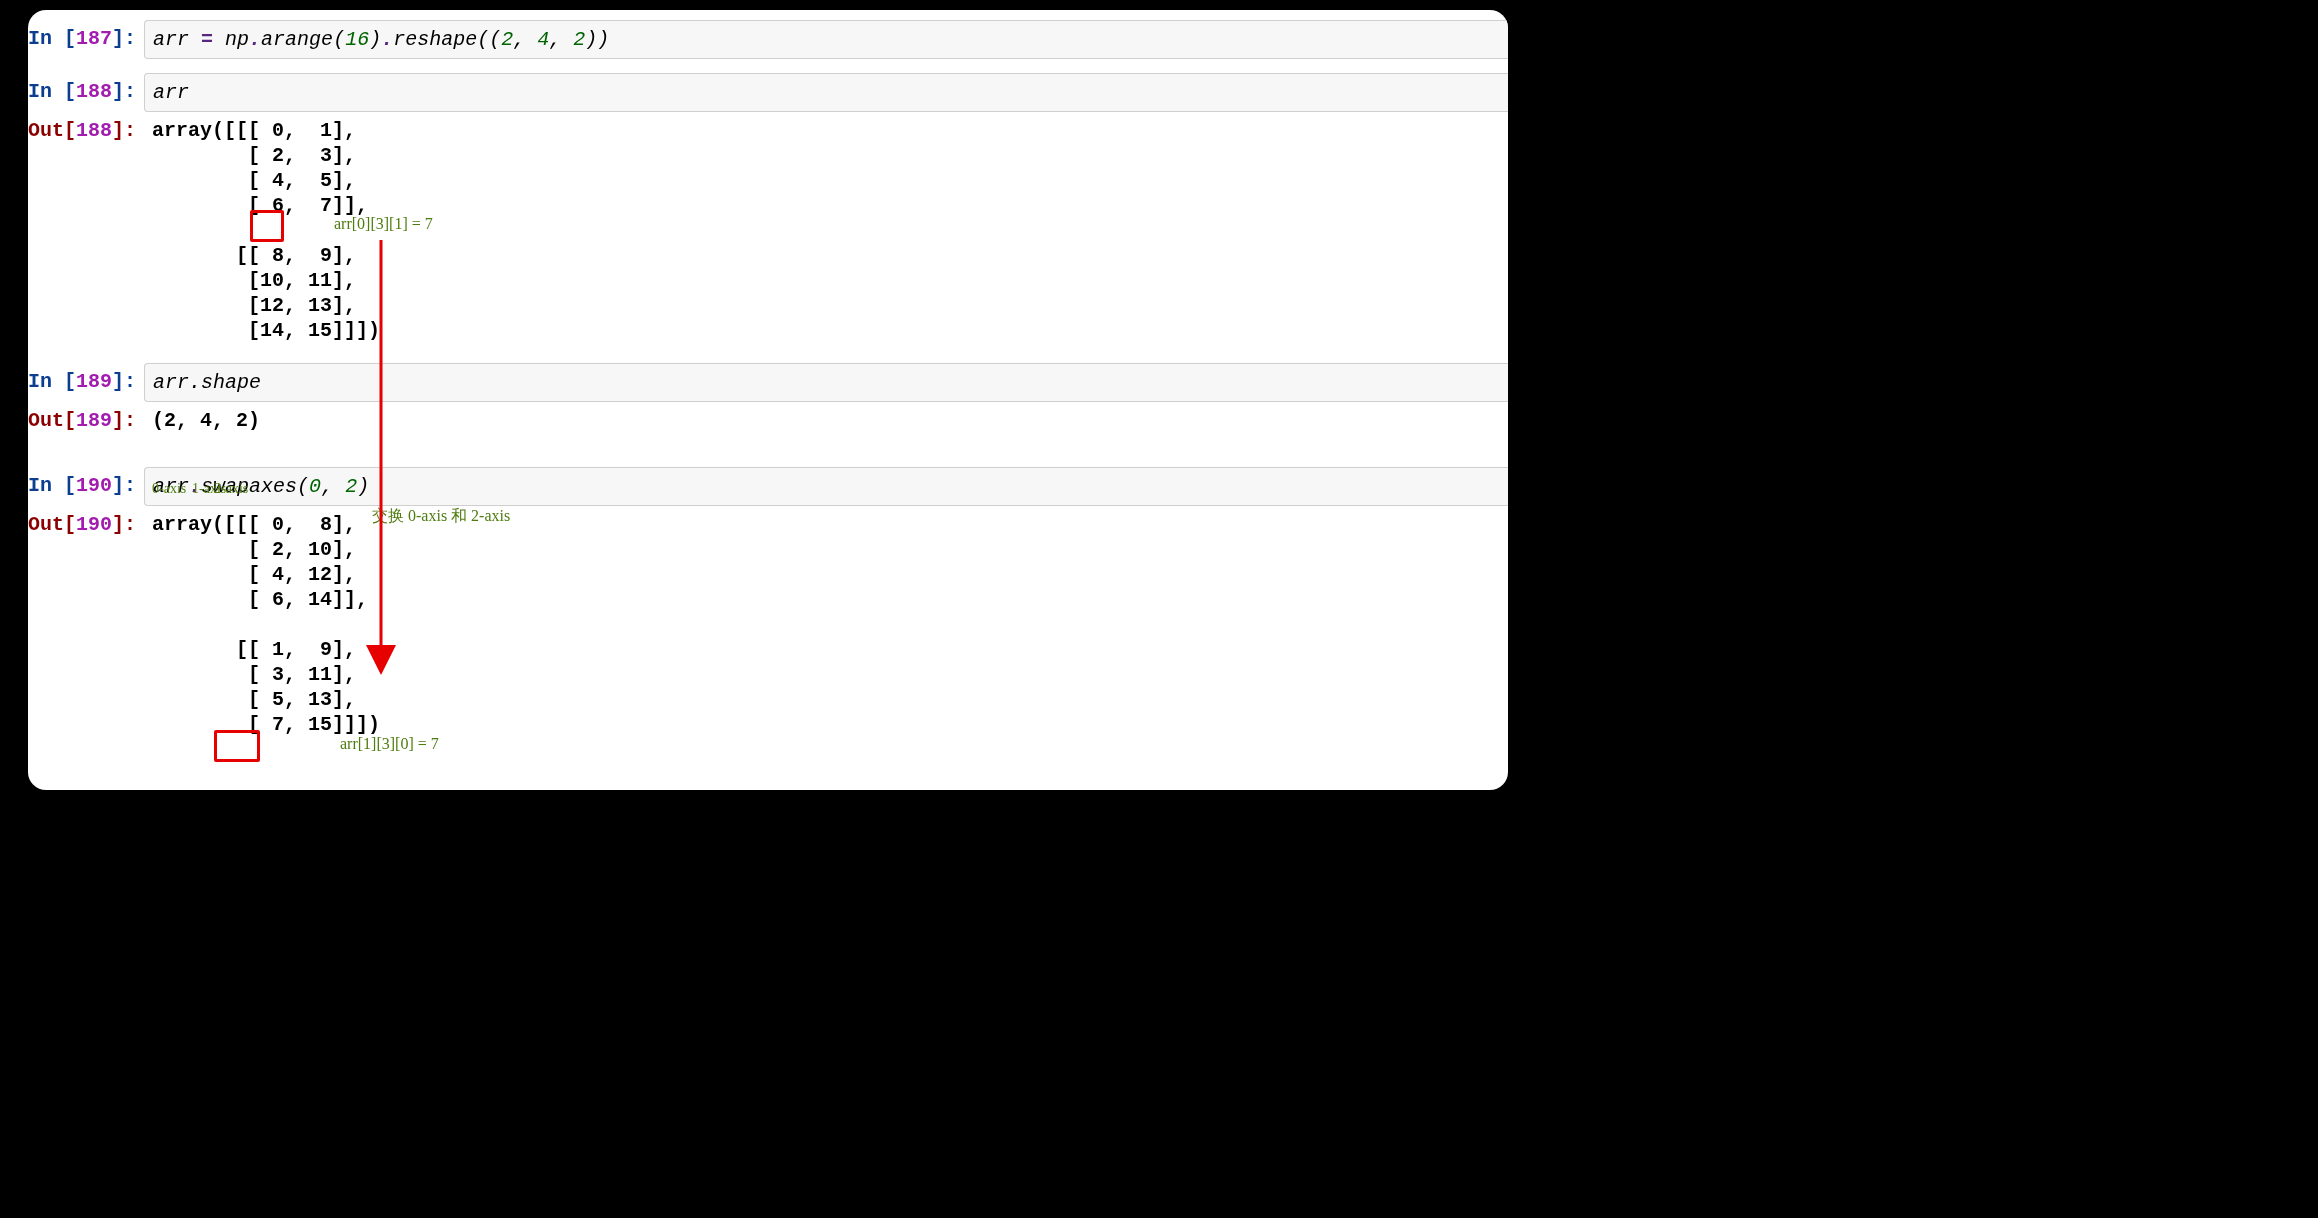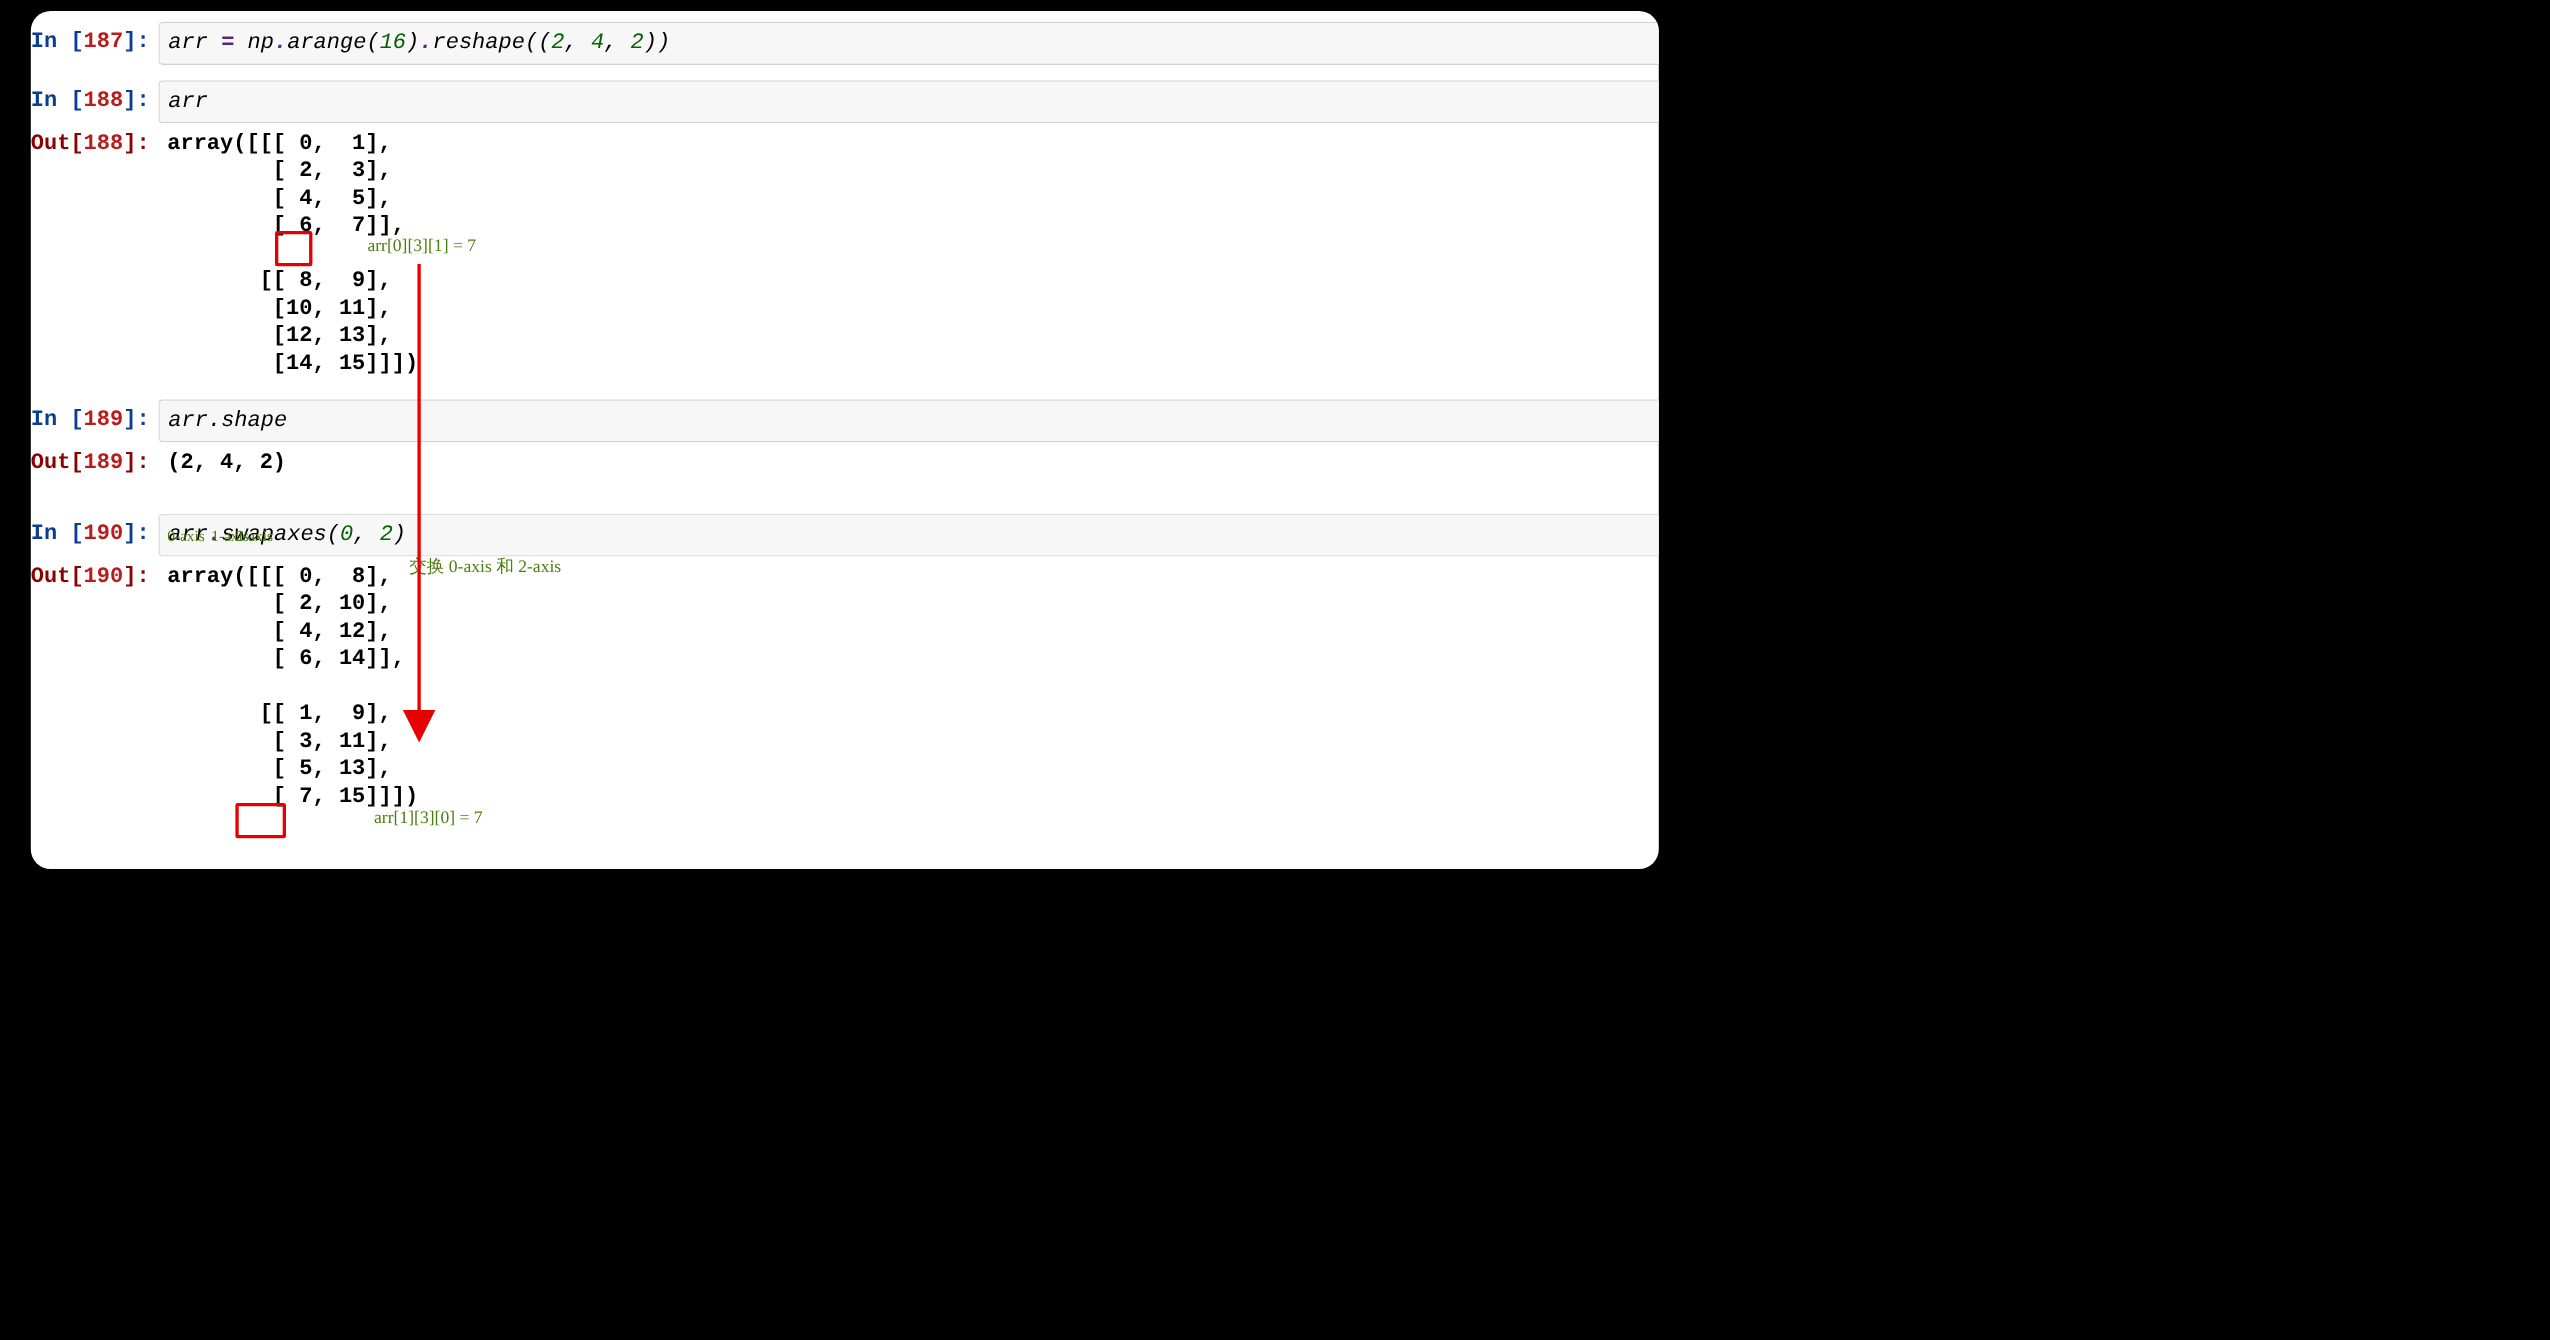--- a/index.html
+++ b/index.html
@@ -31,21 +31,21 @@
   .cell { display: flex; align-items: flex-start; }
   .prompt {
     flex: 0 0 108px;
     text-align: right;
     padding: 6px 8px 6px 0;
     font-weight: 600;
     white-space: pre;
   }
   .prompt.in  { color: #0b3d91; }
   .prompt.out { color: #8b0000; }
-  .prompt .num { color: #b91c1c; }
+  .prompt .num { color: #a21caf; }
   .area { flex: 1 1 auto; min-width: 0; }
   .input-area {
     background: #f7f7f7;
     border-top: 1px solid #cfcfcf;
     border-bottom: 1px solid #cfcfcf;
     border-left: 1px solid #cfcfcf;
     border-radius: 4px 0 0 4px;
     padding: 6px 8px;
     font-style: italic;
   }

